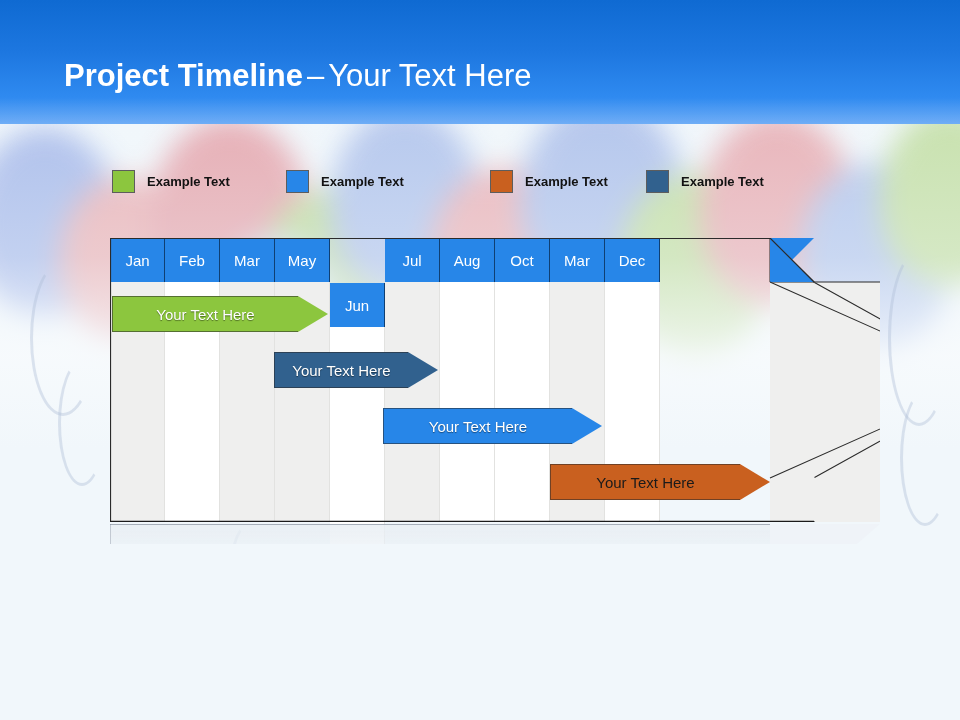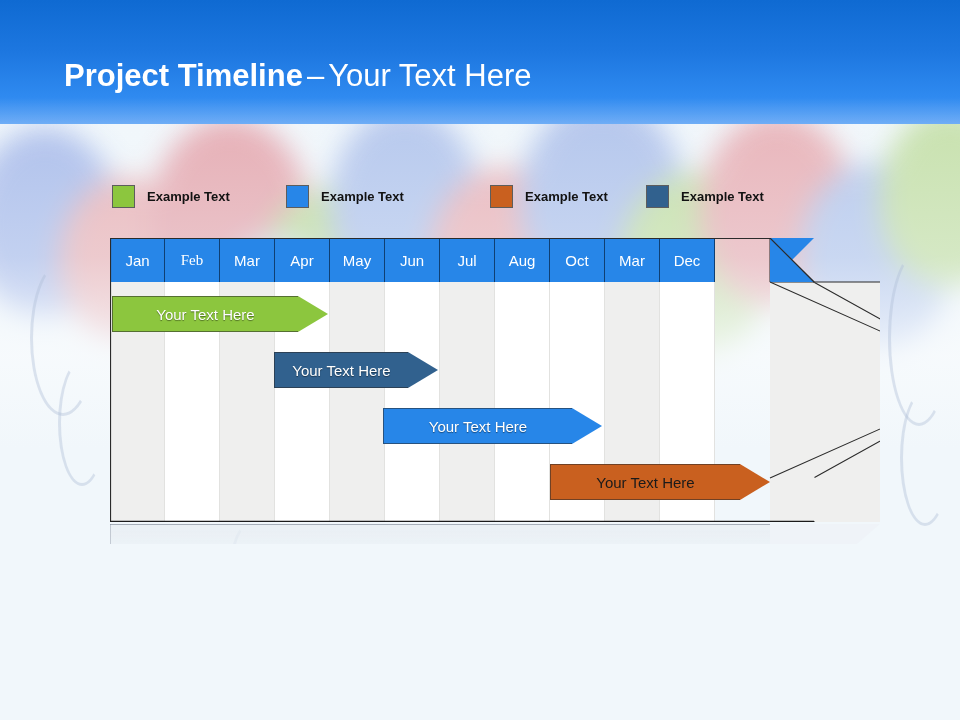--- a/index.html
+++ b/index.html
@@ -87,21 +87,21 @@
   
   .legend {
     position: absolute;
     left: 112px;
     top: 168px;
     width: 740px;
     height: 28px;
   }
   .legend-item {
     position: absolute;
-    top: 15px;
+    top: 0;
     height: 26px;
     display: flex;
     align-items: center;
   }
   .legend-swatch {
     width: 23px;
     height: 23px;
     border: 1px solid #5d5d5d;
     box-sizing: border-box;
     flex: none;
@@ -308,36 +308,32 @@
   </div>
 
   <div class="chart">
 
     <div class="grid" id="grid">
         <div class="col shade" style="background: rgb(239, 239, 238);">
           <div class="col-head" style="background: rgb(39, 134, 232); color: rgb(255, 255, 255);">Jan</div>
           <div class="col-line"></div>
         </div>
         <div class="col plain" style="background: rgb(255, 255, 255);">
-          <div class="col-head" style="background: rgb(39, 134, 232); color: rgb(255, 255, 255); font-family: Liberation Serif, serif;">Feb</div>
+          <div class="col-head" style="background: rgb(39, 134, 232); color: rgb(255, 255, 255);">Feb</div>
           <div class="col-line"></div>
         </div>
         <div class="col shade" style="background: rgb(239, 239, 238);">
           <div class="col-head" style="background: rgb(39, 134, 232); color: rgb(255, 255, 255);">Mar</div>
           <div class="col-line"></div>
         </div>
-        <div class="col plain" style="background: rgb(255, 255, 255);">
-          <div class="col-head" style="background: rgb(39, 134, 232); color: rgb(255, 255, 255);">Apr</div>
-          <div class="col-line"></div>
-        </div>
         <div class="col shade" style="background: rgb(239, 239, 238);">
           <div class="col-head" style="background: rgb(39, 134, 232); color: rgb(255, 255, 255);">May</div>
           <div class="col-line"></div>
         </div>
-        <div class="col plain" style="background: rgb(255, 255, 255);">
+        <div class="col plain" style="background: rgb(255, 255, 255); margin-top: 45px;">
           <div class="col-head" style="background: rgb(39, 134, 232); color: rgb(255, 255, 255);">Jun</div>
           <div class="col-line"></div>
         </div>
         <div class="col shade" style="background: rgb(239, 239, 238);">
           <div class="col-head" style="background: rgb(39, 134, 232); color: rgb(255, 255, 255);">Jul</div>
           <div class="col-line"></div>
         </div>
         <div class="col plain" style="background: rgb(255, 255, 255);">
           <div class="col-head" style="background: rgb(39, 134, 232); color: rgb(255, 255, 255);">Aug</div>
           <div class="col-line"></div>

